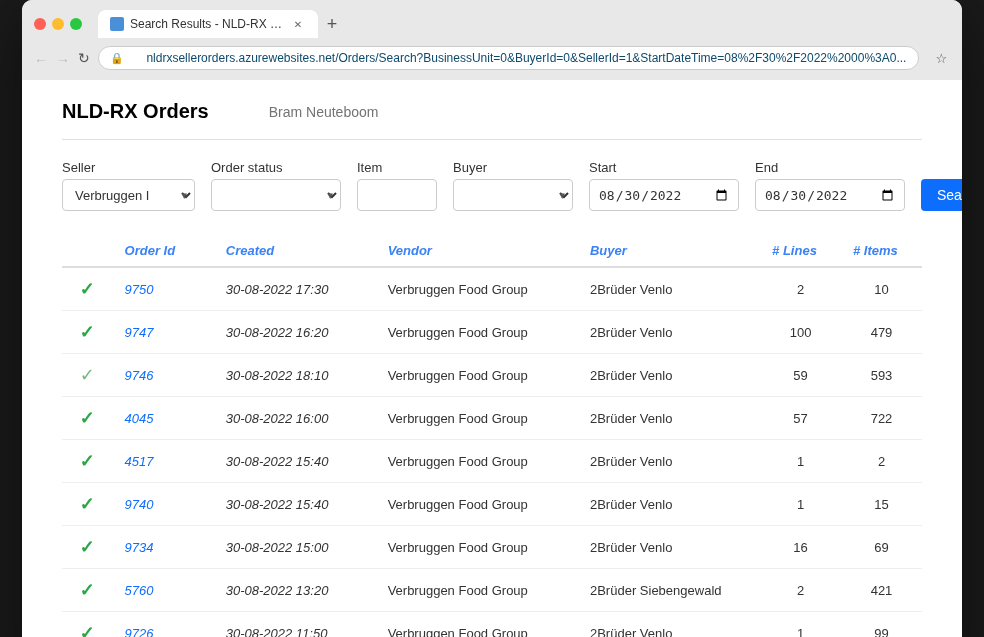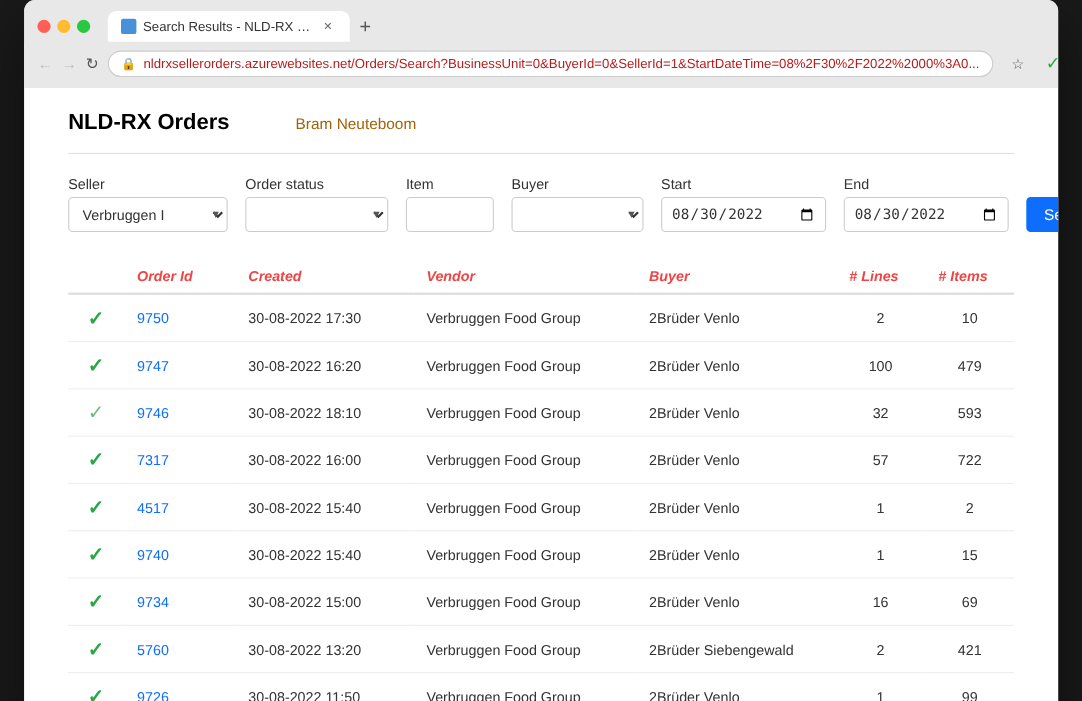--- a/index.html
+++ b/index.html
@@ -148,21 +148,22 @@
       color: #555;
       font-size: 11px;
     }
 
     .address-text {
       flex: 1;
       white-space: nowrap;
       overflow: hidden;
       text-overflow: ellipsis;
       font-size: 12px;
-      color: #b91c1c;
+      color: #0c4a6e;
+      margin-left: 16px;
     }
 
     .nav-actions {
       display: flex;
       gap: 4px;
       align-items: center;
     }
 
     .nav-action-btn {
       width: 28px;
@@ -193,21 +194,21 @@
     }
 
     .page-title {
       font-size: 20px;
       font-weight: 600;
       color: #000;
     }
 
     .user-name {
       font-size: 14px;
-      color: #a16207;
+      color: #737373;
       font-weight: normal;
       padding-left: 48px;
     }
 
     
     .filters {
       display: flex;
       align-items: flex-end;
       gap: 16px;
       margin-bottom: 24px;
@@ -230,21 +231,21 @@
       border-radius: 4px;
       padding: 5px 8px;
       font-size: 13px;
       color: #333;
       background: #fff;
       height: 32px;
     }
 
     .filter-select {
       min-width: 120px;
-      padding-right: 40px;
+      padding-right: 28px;
     }
 
     .filter-select-wrap {
       position: relative;
     }
     .filter-select-wrap::after {
       content: '▾';
       position: absolute;
       right: 8px;
       top: 50%;
@@ -281,43 +282,43 @@
     
     .orders-table {
       width: 100%;
       border-collapse: collapse;
     }
 
     .orders-table th {
       font-weight: 600;
       font-style: italic;
       font-size: 13px;
-      color: #ef4444;
+      color: #3b82f6;
       padding: 8px 12px;
       text-align: left;
       border-bottom: 2px solid #ddd;
     }
 
     .orders-table td {
       padding: 10px 12px;
       font-size: 13px;
       color: #333;
       border-bottom: 1px solid #eee;
       vertical-align: middle;
     }
 
     .order-link {
       color: #0d6efd;
       text-decoration: none;
       font-weight: 500;
     }
 
     .col-status { width: 50px; text-align: center; }
-    .col-orderid { width: 100px; }
-    .col-created { width: 160px; }
+    .col-orderid { width: 100px; font-style: italic; }
+    .col-created { width: 160px; font-style: italic; }
     .col-vendor { width: 200px; }
     .col-buyer { width: 180px; }
     .col-lines { width: 80px; text-align: center; }
     .col-items { width: 80px; text-align: center; }
   </style>
 </head>
 <body>
 
 <div class="browser-window">
 
@@ -453,29 +454,29 @@
           <tr>
       <td class="col-status">
         <span style="color:#74b87e; font-weight:normal; font-size:18px;">✓</span>
       </td>
       <td class="col-orderid">
         <a href="#" class="order-link">9746</a>
       </td>
       <td class="col-created">30-08-2022 18:10</td>
       <td class="col-vendor">Verbruggen Food Group</td>
       <td class="col-buyer">2Brüder Venlo</td>
-      <td class="col-lines">32</td>
+      <td class="col-lines">59</td>
       <td class="col-items">593</td>
     </tr>
           <tr>
       <td class="col-status">
         <span style="color:#28a745; font-weight:bold; font-size:18px;">✓</span>
       </td>
       <td class="col-orderid">
-        <a href="#" class="order-link">7317</a>
+        <a href="#" class="order-link">4045</a>
       </td>
       <td class="col-created">30-08-2022 16:00</td>
       <td class="col-vendor">Verbruggen Food Group</td>
       <td class="col-buyer">2Brüder Venlo</td>
       <td class="col-lines">57</td>
       <td class="col-items">722</td>
     </tr>
           <tr>
       <td class="col-status">
         <span style="color:#28a745; font-weight:bold; font-size:18px;">✓</span>

